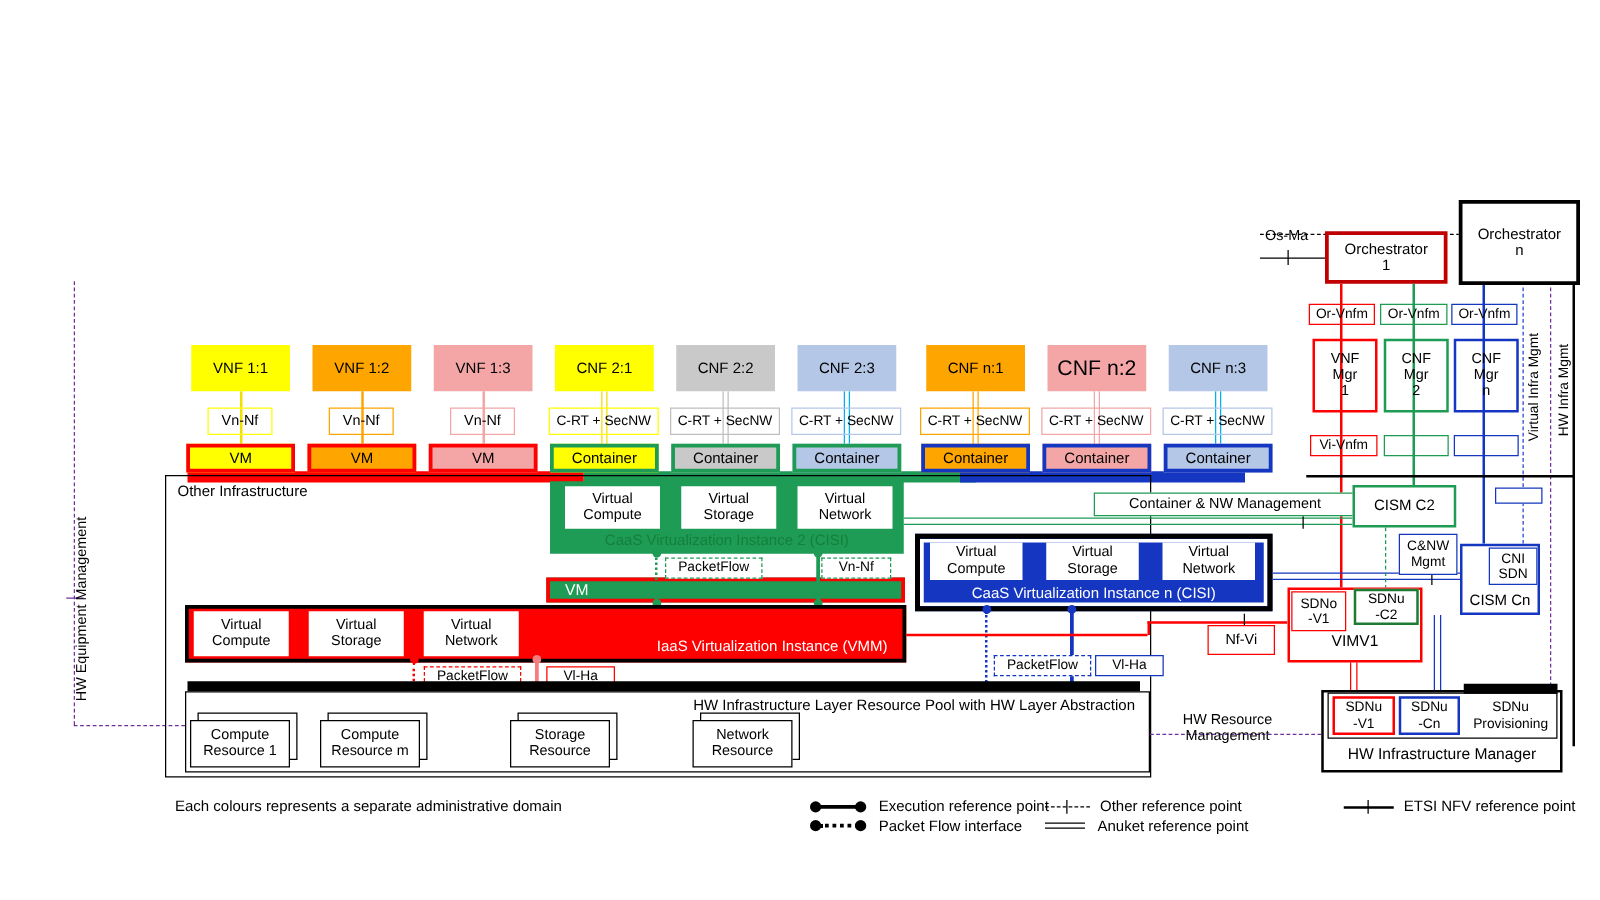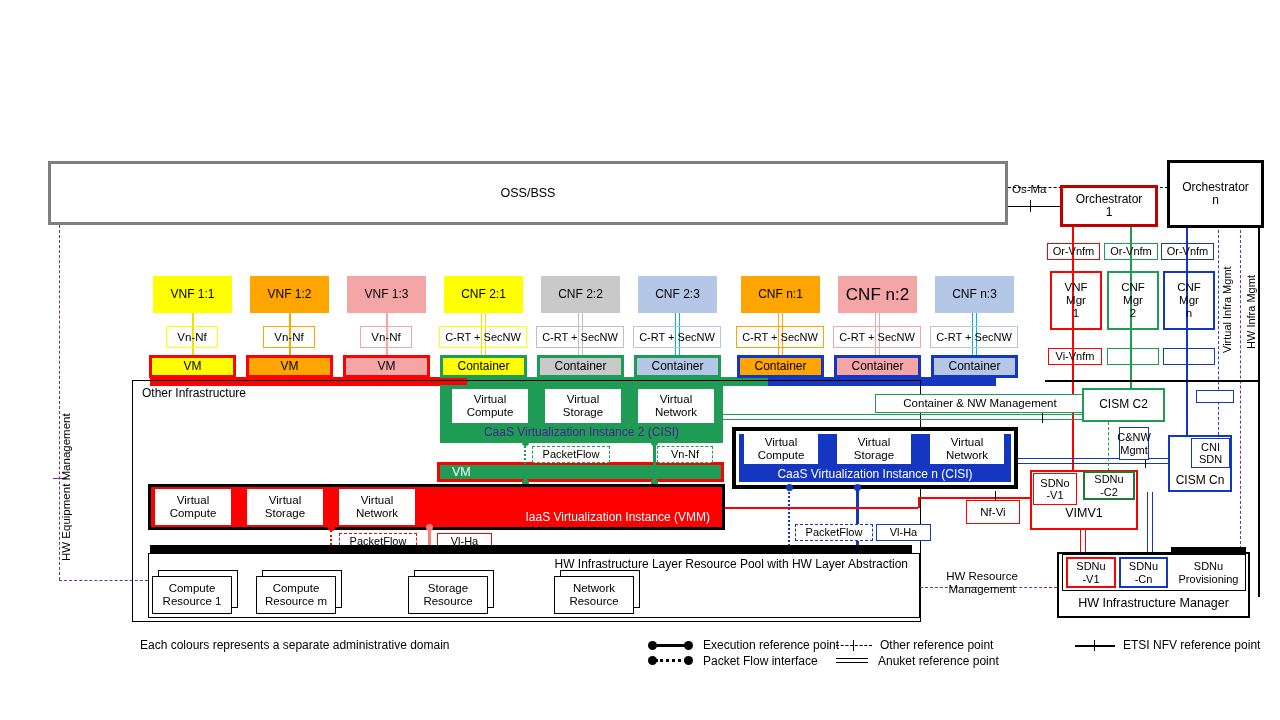--- a/index.html
+++ b/index.html
@@ -13,21 +13,20 @@
   .dot{position:absolute;width:7px;height:7px;border-radius:50%;}
   .vt{position:absolute;writing-mode:vertical-rl;transform:rotate(180deg);
       font-size:11.5px;display:flex;align-items:center;justify-content:center;}
   .lbl{position:absolute;font-size:12px;white-space:pre-line;}
 </style>
 </head>
 <body>
 
 <div id="stage">
 
-  <div class="bx" style="left:48px;top:161px;width:960px;height:64px;border:3px solid #7F7F7F;font-size:12.5px">OSS/BSS</div>
 
   <div class="ln" style="left:59px;top:225px;width:0;height:355px;border-left:1.6px dashed #7030A0"></div>
   <div class="ln" style="left:53px;top:478px;width:14px;height:0;border-top:1.6px solid #7030A0"></div>
   <div class="ln" style="left:59px;top:580px;width:89px;height:0;border-top:1.6px dashed #7030A0"></div>
   <div class="vt" style="left:58px;top:395px;height:185px;width:16px">HW Equipment Management</div>
 
   <div class="ln" style="left:1008px;top:187px;width:160px;height:0;border-top:1.6px dashed #000"></div>
   <div class="ln" style="left:1008px;top:206px;width:52px;height:0;border-top:1.6px solid #000"></div>
   <div class="ln" style="left:1030px;top:200px;width:0;height:12px;border-left:1.6px solid #000"></div>
   <div class="lbl" style="left:1012px;top:183px;font-size:11.5px">Os-Ma</div>
@@ -100,21 +99,21 @@
   <div class="ln" style="left:132px;top:380px;width:789px;height:242px;border:1.6px solid #000"></div>
   <div class="lbl" style="left:142px;top:386px">Other Infrastructure</div>
 
   <div class="ln" style="left:440px;top:385px;width:283px;height:58px;background:#1E9B55"></div>
   <div class="bx nb" style="left:452px;top:389px;width:76px;height:34px;background:#fff">Virtual
 Compute</div>
   <div class="bx nb" style="left:545px;top:389px;width:76px;height:34px;background:#fff">Virtual
 Storage</div>
   <div class="bx nb" style="left:638px;top:389px;width:76px;height:34px;background:#fff">Virtual
 Network</div>
-  <div class="lbl" style="left:440px;top:425px;width:283px;text-align:center;color:#4c1d95">CaaS Virtualization Instance 2 (CISI)</div>
+  <div class="lbl" style="left:440px;top:425px;width:283px;text-align:center;color:#15803d">CaaS Virtualization Instance 2 (CISI)</div>
 
   <div class="ln" style="left:723px;top:414px;width:359px;height:6px;border-top:1.8px solid #1E9B55;border-bottom:1.8px solid #1E9B55"></div>
   <div class="ln" style="left:1042px;top:410px;width:0;height:13px;border-left:1.6px solid #000"></div>
   <div class="bx" style="left:875px;top:394px;width:210px;height:19px;border:1.6px solid #1E9B55">Container &amp; NW Management</div>
 
   <div class="bx" style="left:437px;top:462px;width:287px;height:20px;border:3px solid #FF0000;background:#1E9B55;color:#fff;justify-content:flex-start;padding-left:12px;font-size:12.5px">VM</div>
 
   <div class="ln" style="left:524px;top:443px;width:0;height:40px;border-left:2.6px dotted #1E9B55"></div>
   <div class="ln" style="left:653px;top:443px;width:2.6px;height:40px;background:#1E9B55"></div>
   <div class="dot" style="left:522px;top:439px;background:#1E9B55"></div>
@@ -205,21 +204,21 @@
 n</div>
 
   <div class="bx" style="left:1048px;top:348px;width:54px;height:17px;border:1.5px solid #FF0000;background:transparent;font-size:11px">Vi-Vnfm</div>
   <div class="ln" style="left:1107px;top:348px;width:52px;height:17px;border:1.5px solid #1E9B55"></div>
   <div class="ln" style="left:1163px;top:348px;width:52px;height:17px;border:1.5px solid #1536C0"></div>
 
   <div class="bx" style="left:1082px;top:388px;width:83px;height:34px;border:2px solid #1E9B55;font-size:12px">CISM C2</div>
   <div class="ln" style="left:1196px;top:390px;width:38px;height:13px;border:1.5px solid #1536C0;background:#fff"></div>
   <div class="ln" style="left:1108px;top:422px;width:0;height:49px;border-left:1.6px dashed #1E9B55"></div>
 
-  <div class="bx" style="left:1119px;top:427px;width:30px;height:33px;border:1.5px solid #1536C0;font-size:11px">C&amp;NW
+  <div class="bx" style="left:1119px;top:427px;width:47px;height:33px;border:1.5px solid #1536C0;font-size:11px">C&amp;NW
 Mgmt</div>
 
   <div class="ln" style="left:1168px;top:435px;width:64px;height:57px;border:2px solid #1536C0;background:#fff"></div>
   <div class="bx" style="left:1191px;top:438px;width:39px;height:30px;border:1.5px solid #1536C0;font-size:11px">CNI
 SDN</div>
   <div class="lbl" style="left:1168px;top:473px;width:64px;text-align:center">CISM Cn</div>
 
   <div class="ln" style="left:1030px;top:470px;width:108px;height:60px;border:2px solid #FF0000;background:#fff"></div>
   <div class="bx" style="left:1033px;top:473px;width:44px;height:32px;border:1.5px solid #FF0000;font-size:11px">SDNo
 -V1</div>

